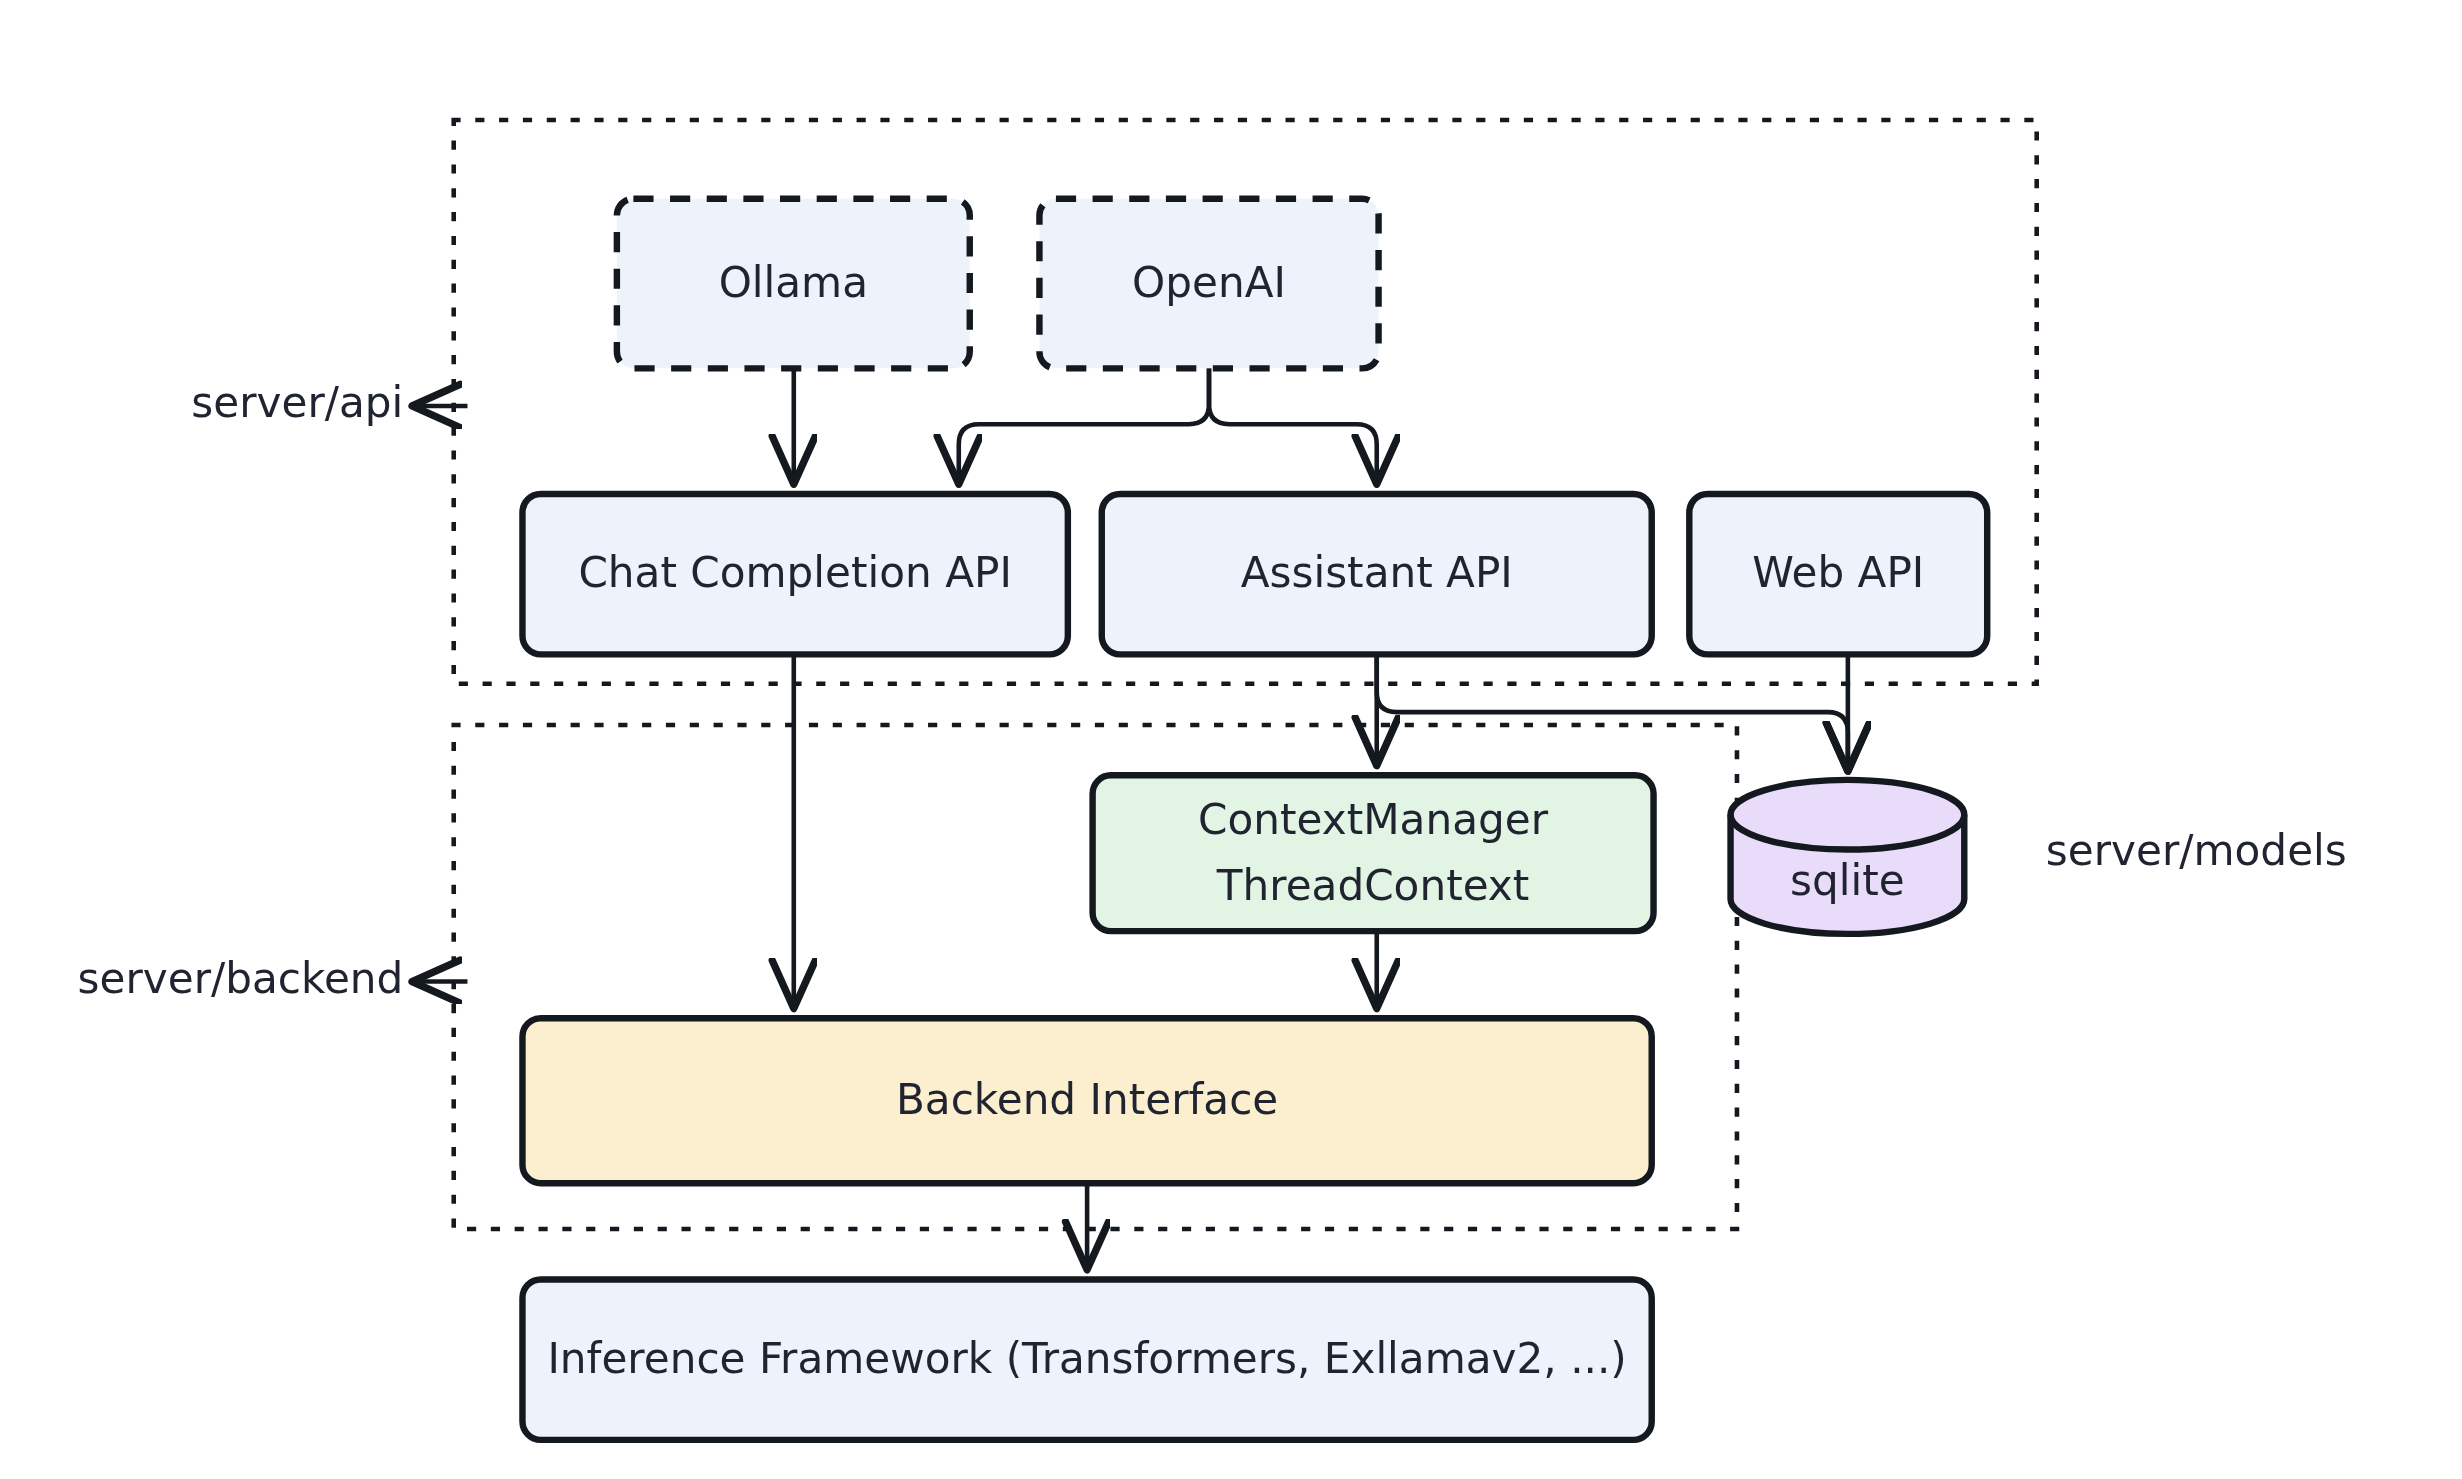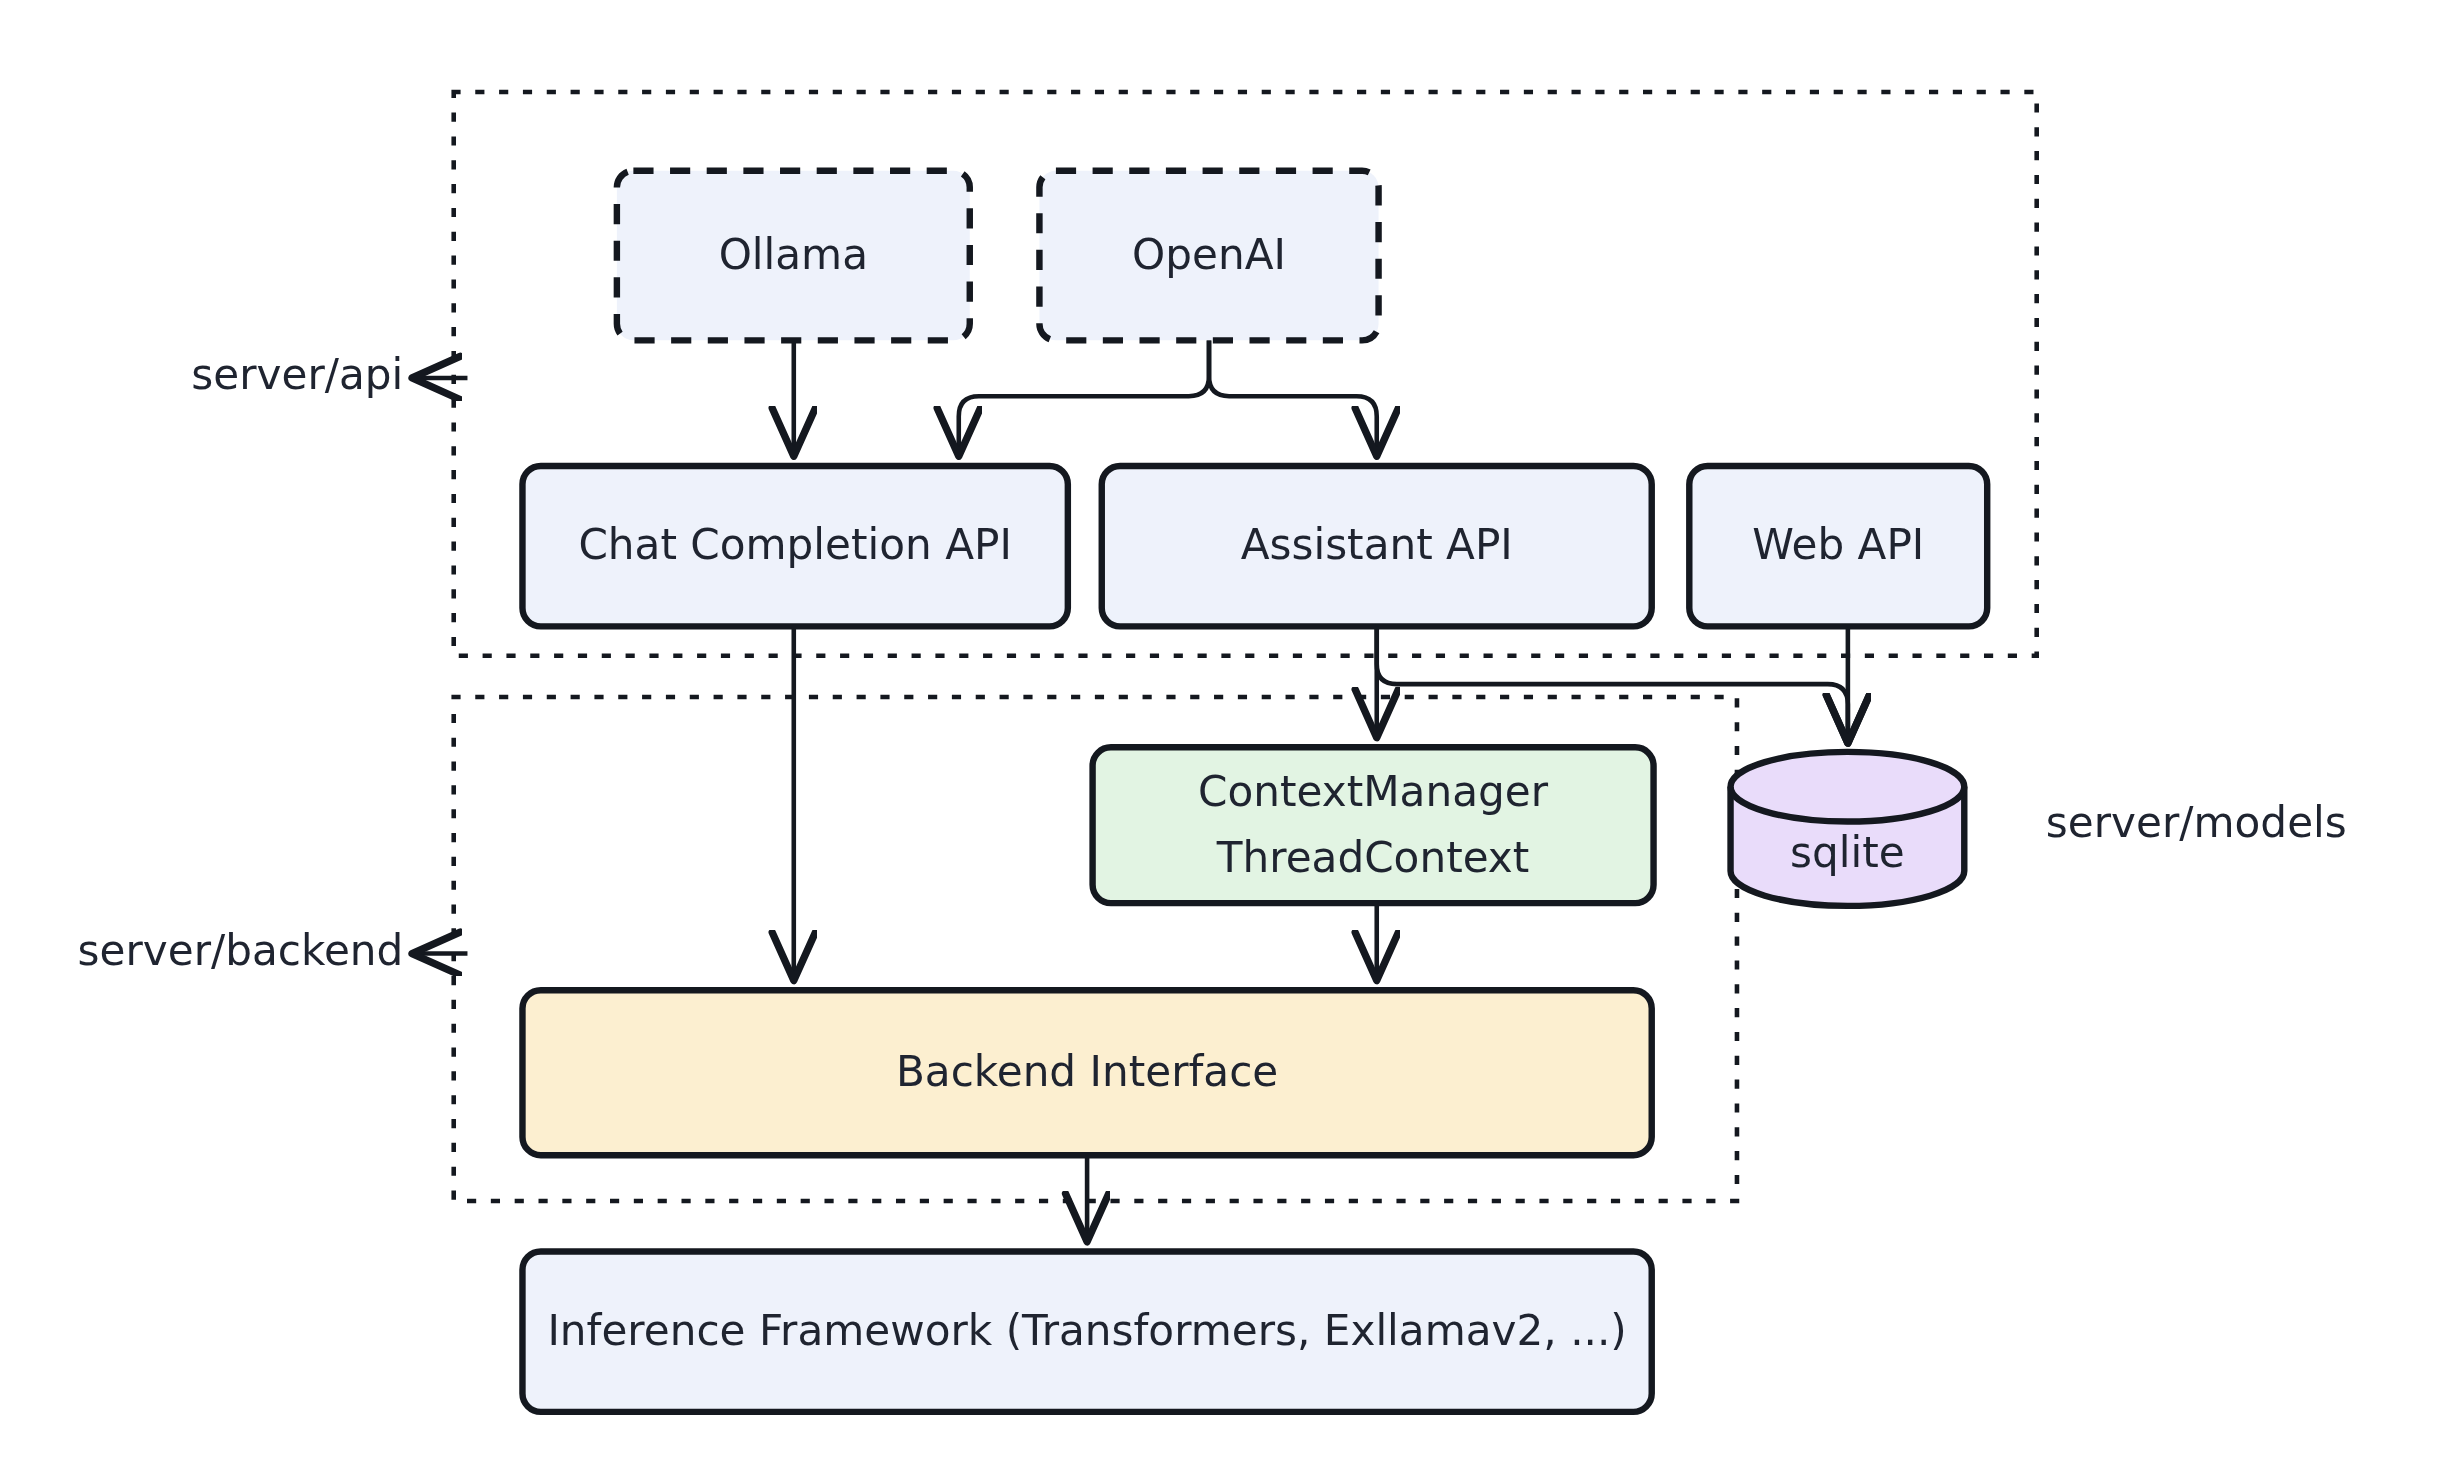--- a/index.html
+++ b/index.html
@@ -6,20 +6,21 @@
     margin: 0;
     padding: 0;
     background: #ffffff;
   }
   #canvas {
     position: relative;
     width: 2462px;
     height: 1444px;
     background: #ffffff;
     font-family: "DejaVu Sans", "Liberation Sans", sans-serif;
+    margin-top: 28px;
   }
   svg#diagram {
     position: absolute;
     left: 0;
     top: 0;
     width: 2462px;
     height: 1480px;
     display: block;
   }
   .node-label {

